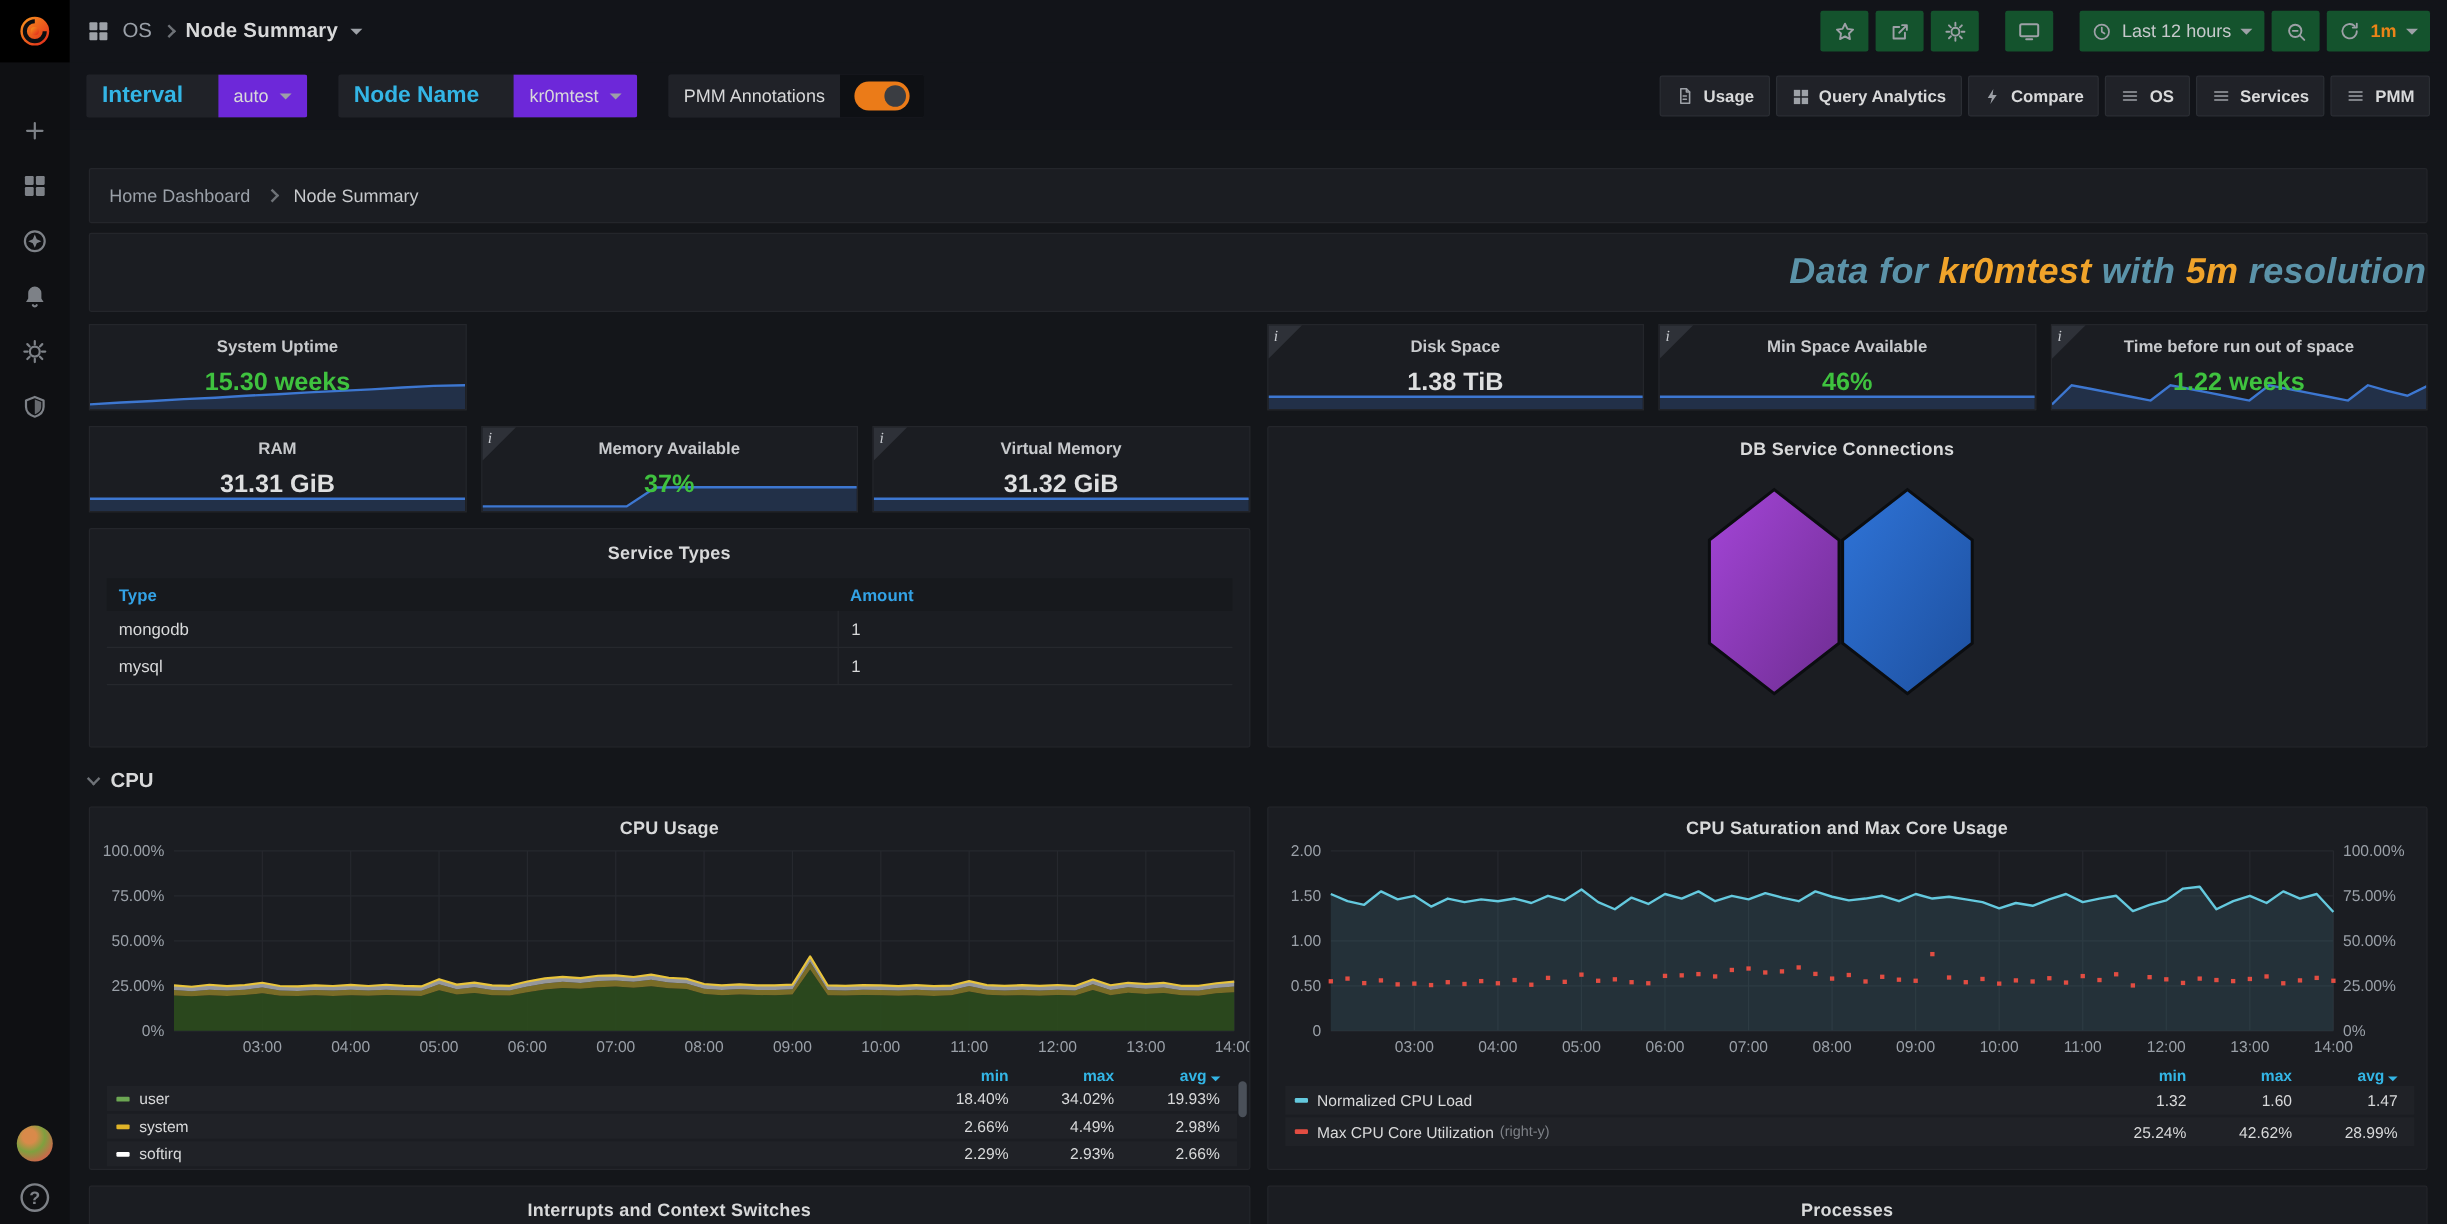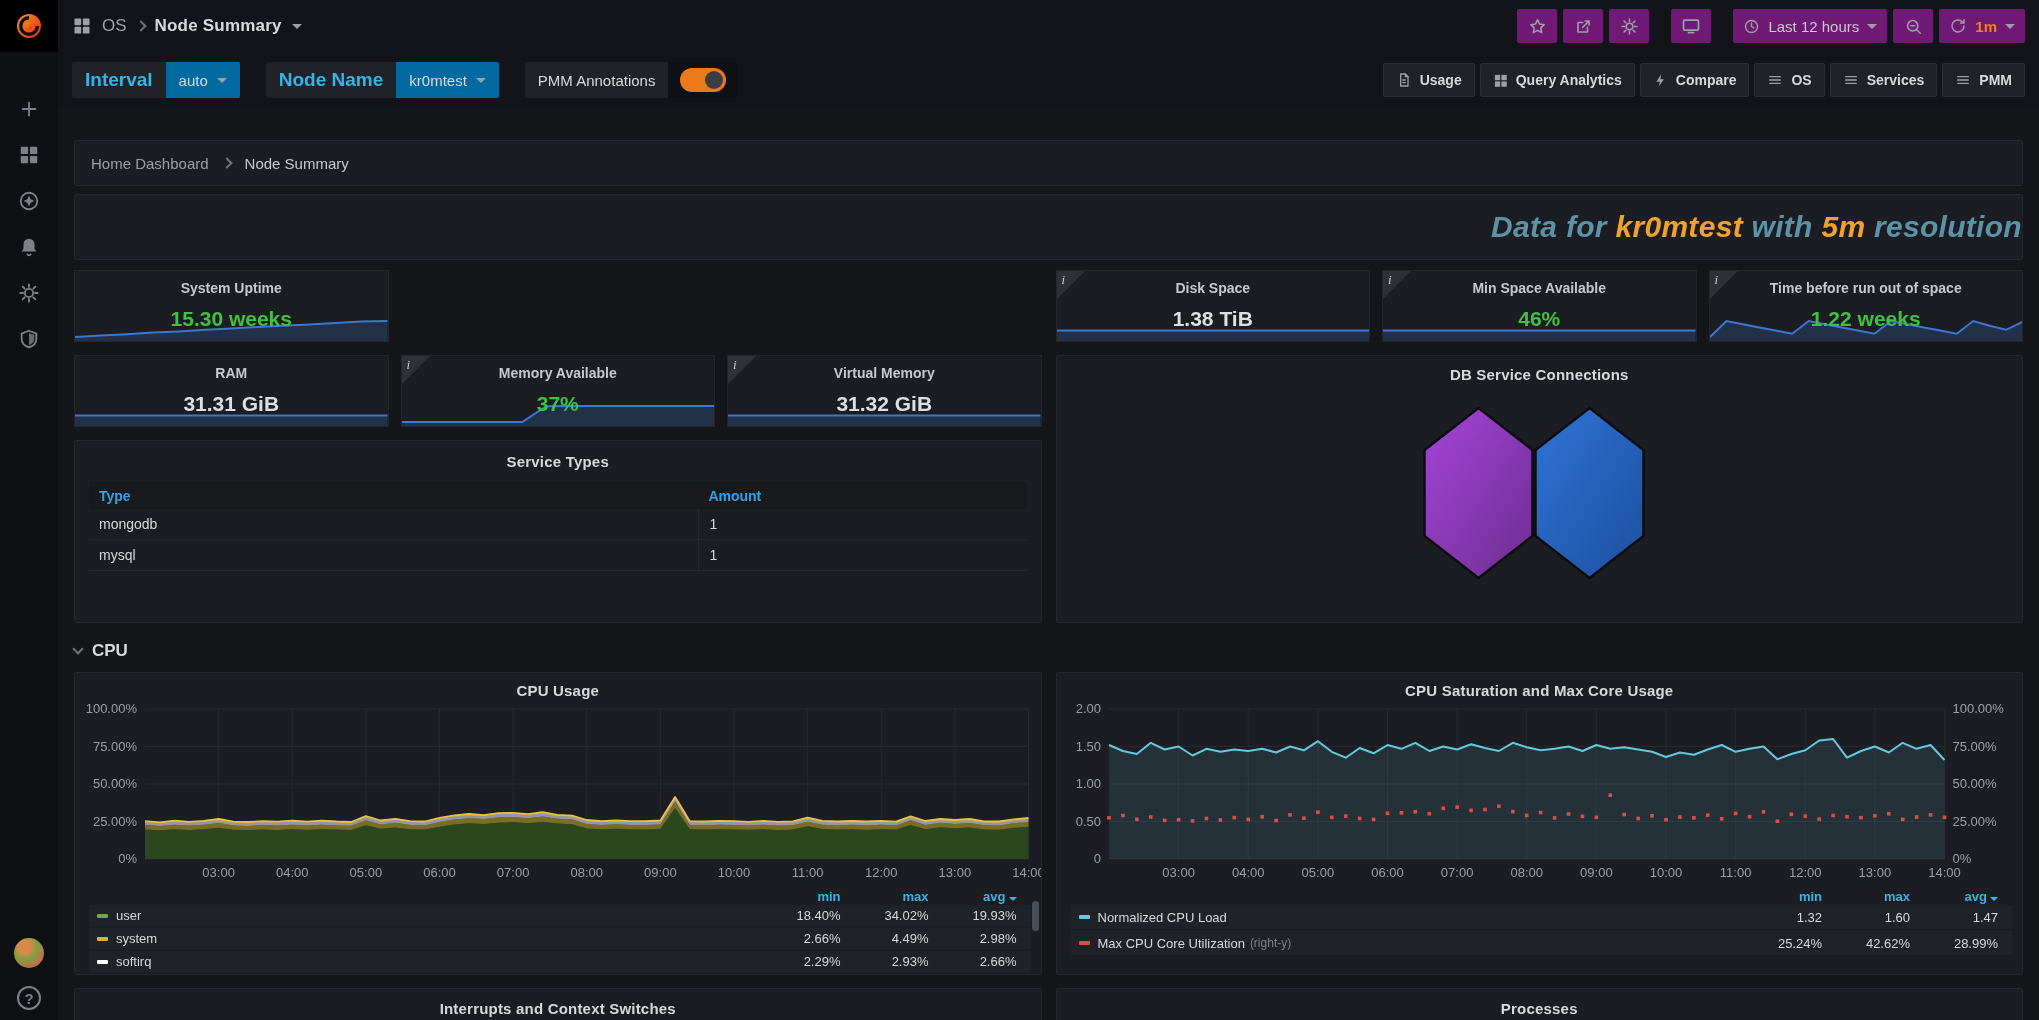--- a/index.html
+++ b/index.html
@@ -27,34 +27,34 @@
     display:flex; align-items:center; justify-content:space-between; padding:0 14px 0 14px; }
   .nav-left { display:flex; align-items:center; gap:10px; }
   .nav-os { color:#9aa0a8; font-size:17px; }
   .nav-page { color:#d8d9da; font-size:17px; font-weight:bold; letter-spacing:.2px; }
   .chev { width:8px; height:8px; border-right:2px solid #6e7277; border-top:2px solid #6e7277; display:inline-block; }
   .chev-r { transform:rotate(45deg); }
   .chev-d { transform:rotate(135deg); margin-top:-4px; }
   .caret { width:0; height:0; border-left:5px solid transparent; border-right:5px solid transparent;
     border-top:5px solid #9da1a7; display:inline-block; }
   .nav-right { display:flex; align-items:center; gap:6px; }
-  .nav-btn { height:34px; min-width:40px; background:#701a75; border-radius:2px; display:flex;
+  .nav-btn { height:34px; min-width:40px; background:#14532d; border-radius:2px; display:flex;
     align-items:center; justify-content:center; gap:8px; padding:0 10px; cursor:pointer; font-size:15px; }
   .nav-btn.text { color:#c7c9cc; }
   .grp-gap { width:10px; }
   .orange-text { color:#eb8418; font-weight:bold; }
 
   
   .submenu { position:absolute; left:58px; right:0; top:52px; height:56px; background:#121419;
     display:flex; align-items:center; justify-content:space-between; padding:0 14px; }
   .sub-left { display:flex; align-items:center; gap:26px; }
   .tpl-group { display:flex; align-items:center; height:36px; background:#202228; border-radius:2px; overflow:hidden; }
   .tpl-label { padding:0 13px; color:#33b5e5; font-weight:bold; font-size:19px; }
-  .tpl-value { background:#0369a1; height:100%; display:flex; align-items:center; gap:9px; padding:0 13px;
-    color:#d8d9da; font-size:15px; cursor:pointer; }
+  .tpl-value { background:#6d28d9; height:100%; display:flex; align-items:center; gap:9px; padding:0 13px;
+    color:#d8d9da; font-size:15px; cursor:pointer;margin-left:16px; }
   .ann-box { background:#0e1014; height:100%; display:flex; align-items:center; padding:0 12px; }
   .ann-label { background:#202228; color:#d8d9da; font-size:15px; padding:0 13px; height:100%; display:flex; align-items:center; }
   .toggle { width:46px; height:24px; border-radius:12px; background:#eb7b18; position:relative; cursor:pointer; }
   .toggle .knob { position:absolute; right:3px; top:3px; width:18px; height:18px; border-radius:50%; background:#3a3d42; }
   .sub-right { display:flex; align-items:center; gap:5px; }
   .dash-link { height:34px; background:#202228; border:1px solid #2b2e34; border-radius:2px; display:flex;
     align-items:center; gap:8px; padding:0 12px; font-size:14px; font-weight:bold; color:#d8d9da; cursor:pointer; }
 
   
   .content { position:absolute; left:58px; right:0; top:108px; bottom:0; padding:32px 16px 0 16px; overflow:hidden; }

